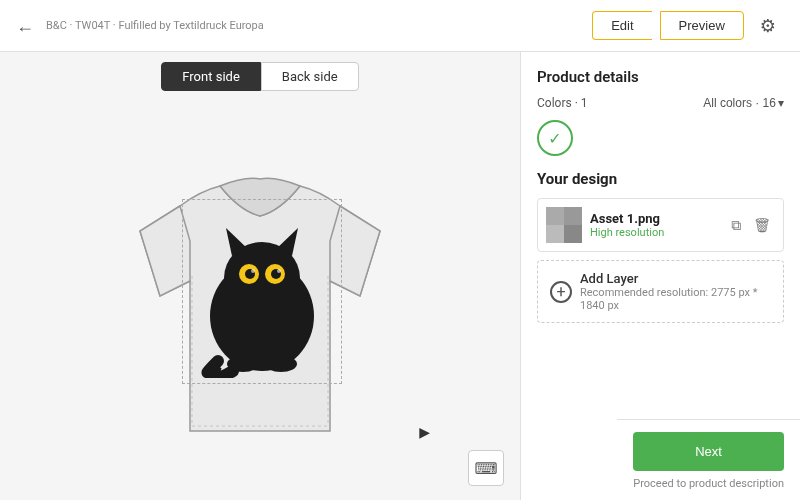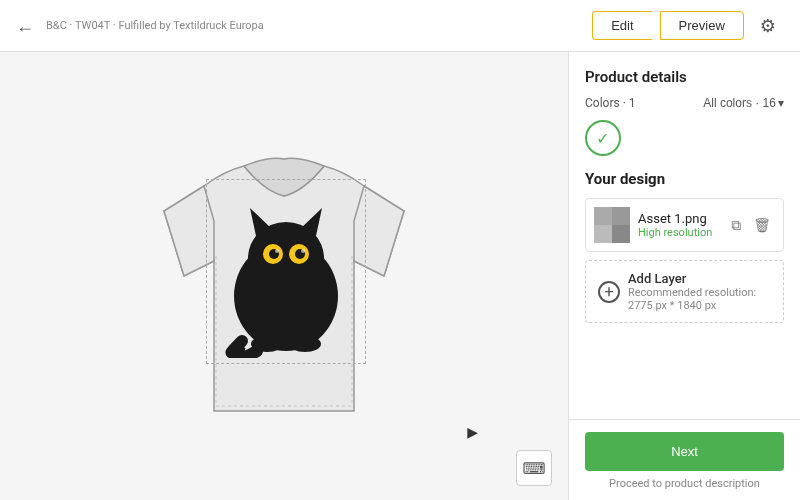--- a/index.html
+++ b/index.html
@@ -174,26 +174,27 @@
       cursor: pointer;
       display: flex;
       align-items: center;
       justify-content: center;
       color: #555;
       font-size: 16px;
     }
 
     
     .right-panel {
-      width: 232px;
+      width: 280px;
       border-left: 1px solid #e0e0e0;
       background: #fff;
       display: flex;
       flex-direction: column;
       padding: 0;
+      align-items: flex-end;
     }
 
     .right-panel-content {
       flex: 1;
       overflow-y: auto;
       padding: 16px;
     }
 
     .section-title {
       font-size: 15px;
@@ -282,21 +283,21 @@
     .asset-thumb-grid div:nth-child(2) { background: #999; }
     .asset-thumb-grid div:nth-child(3) { background: #bbb; }
     .asset-thumb-grid div:nth-child(4) { background: #888; }
 
     .asset-info {
       flex: 1;
     }
     .asset-name {
       font-size: 13px;
       color: #222;
-      font-weight: 400;
+      font-weight: 700;
     }
     .asset-resolution {
       font-size: 11px;
       color: #4caf50;
     }
     .asset-actions {
       display: flex;
       gap: 4px;
     }
     .asset-action-btn {
@@ -384,20 +385,24 @@
     <button class="btn-preview">Preview</button>
     <button class="btn-settings">
       <span>⚙</span>
     </button>
   </div>
 </div>
 
 <div class="main">
 
   <div class="canvas-panel">
+    <div class="side-tabs">
+      <div class="side-tab active">Front side</div>
+      <div class="side-tab">Back side</div>
+    </div>
 
     <div class="tshirt-area">
       <div class="tshirt-svg-wrapper">
         
         <svg class="tshirt-svg" viewBox="0 0 320 350">
 
           <g fill="#e8e8e8" stroke="#999" stroke-width="1.5">
 
             <path d="M 80 85 L 40 110 L 60 175 L 90 160 L 90 310 L 230 310 L 230 160 L 260 175 L 280 110 L 240 85 Q 220 70 200 65 Q 180 90 160 95 Q 140 90 120 65 Q 100 70 80 85 Z"></path>
 

